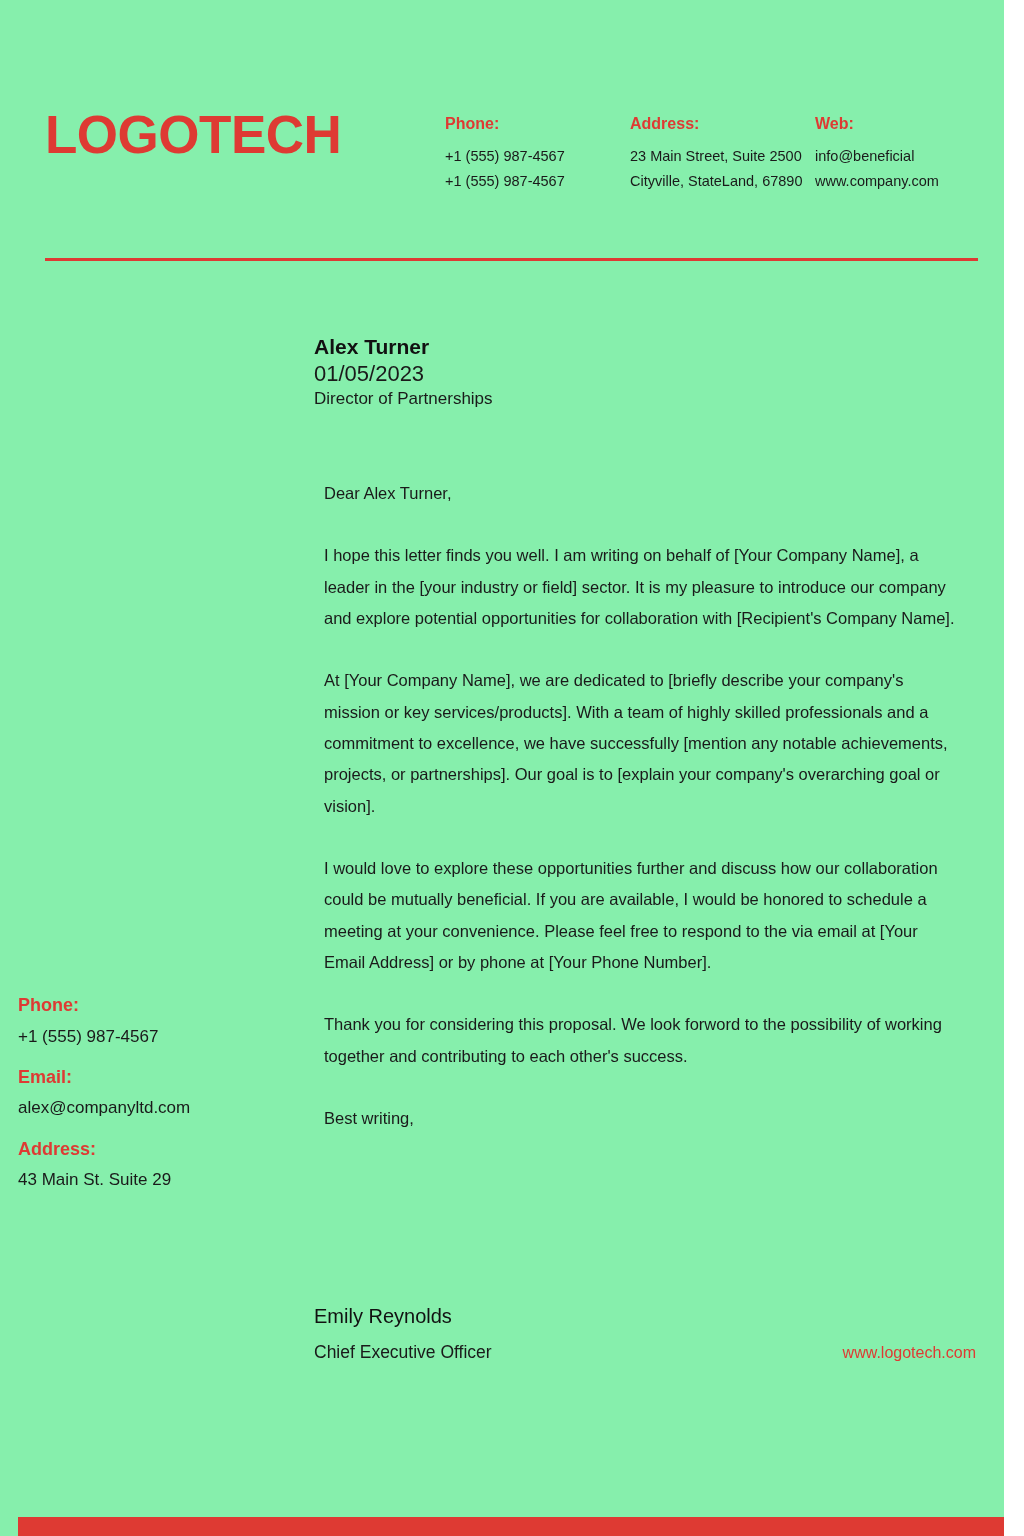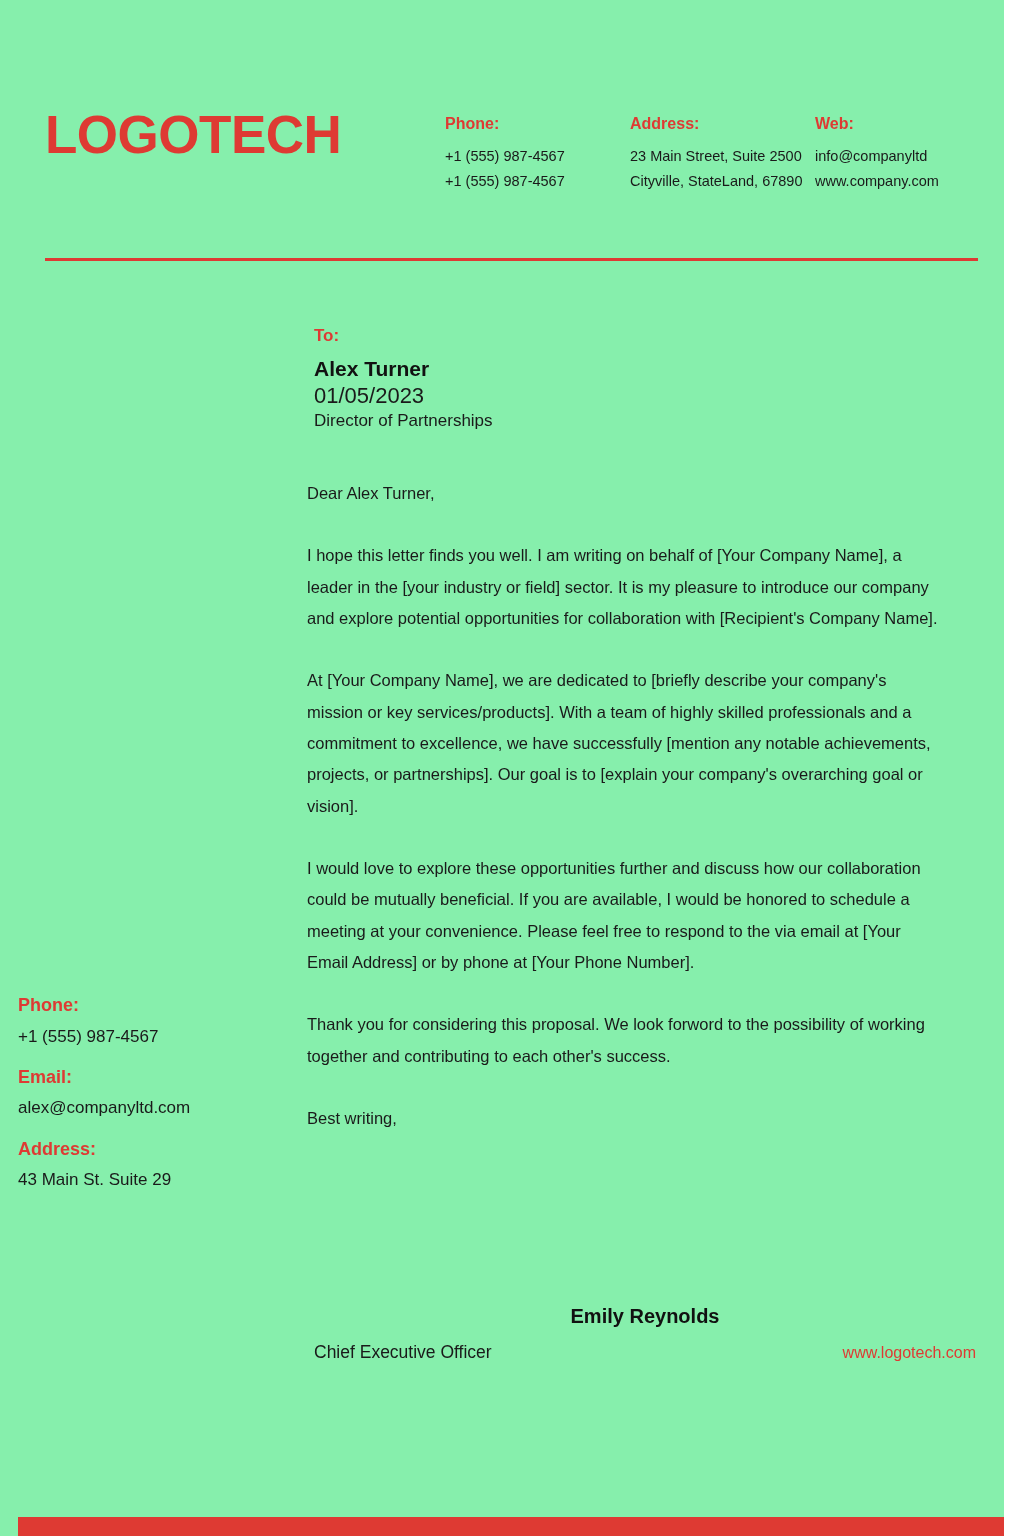--- a/index.html
+++ b/index.html
@@ -113,21 +113,21 @@
   .recipient-title {
     color: #1a1a1a;
     font-size: 17px;
     line-height: 1.3;
     margin-top: 0;
   }
 
   
   .body-copy {
     position: absolute;
-    left: 307px;
+    left: 324px;
     top: 478px;
     width: 632px;
   }
   .salutation {
     color: #1a1a1a;
     font-size: 16.5px;
     line-height: 1.9;
     margin: 0 0 31px 0;
   }
   .para {
@@ -163,24 +163,23 @@
 
   
   .signature {
     position: absolute;
     left: 314px;
     top: 1303px;
     right: 28px;
   }
   .sig-name {
     color: #111111;
-    font-weight: 700;
+    font-weight: 400;
     font-size: 20px;
     line-height: 1.3;
-    text-align: center;
   }
   .sig-row {
     display: flex;
     align-items: baseline;
     justify-content: space-between;
     margin-top: 12px;
     gap: 28px;
   }
   .sig-title {
     color: #1a1a1a;
@@ -220,30 +219,29 @@
       </div>
 
       <div class="contact-col">
         <div class="contact-label">Address:</div>
         <div class="contact-line">23 Main Street, Suite 2500</div>
         <div class="contact-line">Cityville, StateLand, 67890</div>
       </div>
 
       <div class="contact-col web">
         <div class="contact-label">Web:</div>
-        <div class="contact-line">info@companyltd</div>
+        <div class="contact-line">info@beneficial</div>
         <div class="contact-line">www.company.com</div>
       </div>
     </div>
   </div>
 
   <div class="divider"></div>
 
   <div class="recipient">
-    <div class="to-label">To:</div>
     <div class="recipient-row">
       <div class="recipient-name">Alex Turner</div>
       <div class="letter-date">01/05/2023</div>
     </div>
     <div class="recipient-title">Director of Partnerships</div>
   </div>
 
   <div class="body-copy">
     <p class="salutation">Dear Alex Turner,</p>
     <p class="para">I hope this letter finds you well. I am writing on behalf of [Your Company Name], a leader in the [your industry or field] sector. It is my pleasure to introduce our company and explore potential opportunities for collaboration with [Recipient's Company Name].</p>

